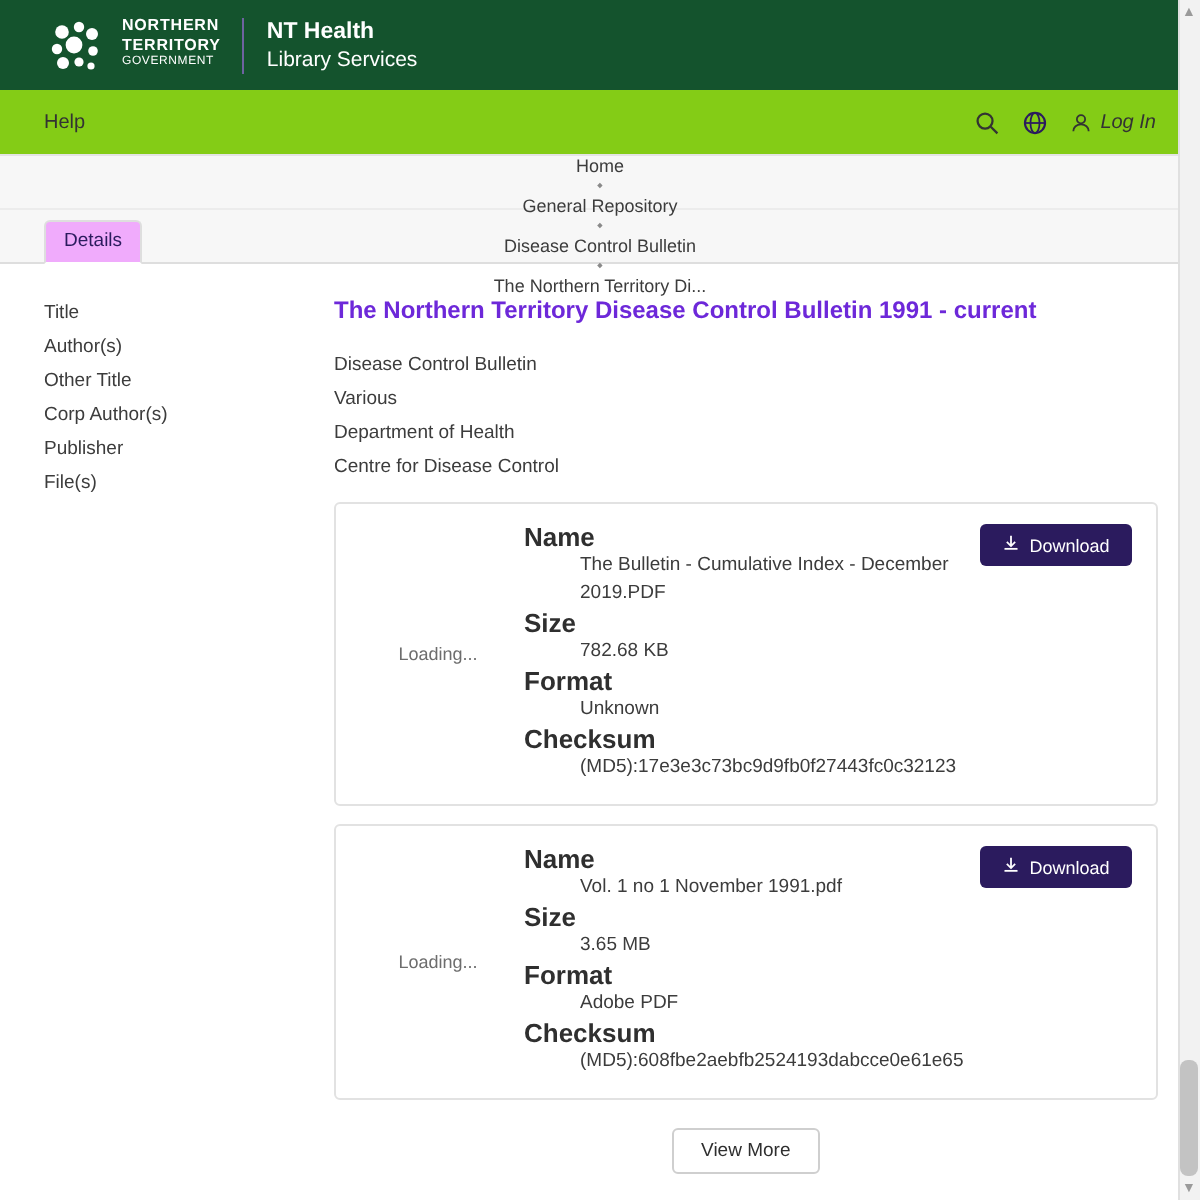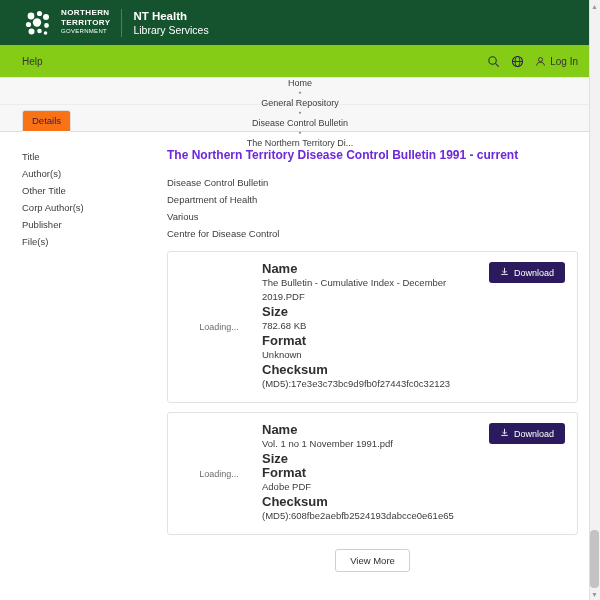--- a/index.html
+++ b/index.html
@@ -58,20 +58,21 @@
     position: relative;
   }
   .nav-left { font-size: 10px; color: #333333; }
   .nav-right {
     margin-left: auto;
     display: flex;
     align-items: center;
     gap: 11px;
     font-size: 10px;
     color: #333333;
+    font-style: italic;
   }
   .nav-right .ico { display: flex; align-items: center; }
   .login { display: flex; align-items: center; gap: 4px; }
 
   
   .crumbbar {
     height: 27px;
     background: #f7f7f7;
     border-bottom: 1px solid #ececec;
     display: flex;
@@ -89,21 +90,21 @@
     background: #f7f7f7;
     display: flex;
     align-items: flex-end;
     padding: 0 22px;
     border-bottom: 1px solid #dedede;
   }
   .tab {
     font-size: 9.5px;
     color: #2b1b5e;
     padding: 4px 9px 5px 9px;
-    background: #f97316;
+    background: #f0abfc;
     border: 1px solid #dedede;
     border-bottom: 1px solid #ffffff;
     border-radius: 3px 3px 0 0;
     position: relative;
     top: 1px;
     margin-top: 47px;
   }
 
   
   .content {
@@ -160,20 +161,21 @@
     font-size: 13px;
     font-weight: bold;
     color: #2f2f2f;
     line-height: 14px;
   }
   .fld-val {
     font-size: 9.5px;
     color: #3c3c3c;
     line-height: 14px;
     margin-bottom: 1px;
+    margin-left: 28px;
   }
   .dl-wrap { flex: 0 0 auto; padding-left: 8px; }
   .dl-btn {
     background: #2b1b5e;
     color: #ffffff;
     font-size: 9px;
     border: none;
     border-radius: 3px;
     padding: 5px 11px;
     display: inline-flex;
@@ -300,22 +302,22 @@
       <div>Author(s)</div>
       <div>Other Title</div>
       <div>Corp Author(s)</div>
       <div>Publisher</div>
       <div>File(s)</div>
     </div>
 
     <div class="valcol">
       <div class="page-title">The Northern Territory Disease Control Bulletin 1991 - current</div>
       <div class="metaline">Disease Control Bulletin</div>
+      <div class="metaline">Various</div>
       <div class="metaline">Department of Health</div>
-      <div class="metaline">Various</div>
       <div class="metaline">Centre for Disease Control</div>
 
       <div class="card">
         <div class="card-thumb">Loading...</div>
         <div class="card-body">
           <div class="fld-label">Name</div>
           <div class="fld-val">The Bulletin - Cumulative Index - December 2019.PDF</div>
           <div class="fld-label">Size</div>
           <div class="fld-val">782.68 KB</div>
           <div class="fld-label">Format</div>
@@ -335,20 +337,21 @@
           </button>
         </div>
       </div>
 
       <div class="card">
         <div class="card-thumb">Loading...</div>
         <div class="card-body">
           <div class="fld-label">Name</div>
           <div class="fld-val">Vol. 1 no 1 November 1991.pdf</div>
           <div class="fld-label">Size</div>
+          <div class="fld-val">3.65 MB</div>
           <div class="fld-label">Format</div>
           <div class="fld-val">Adobe PDF</div>
           <div class="fld-label">Checksum</div>
           <div class="fld-val">(MD5):608fbe2aebfb2524193dabcce0e61e65</div>
         </div>
         <div class="dl-wrap">
           <button class="dl-btn">
             <span>
               <svg width="9" height="9" viewBox="0 0 16 16" aria-hidden="true">
                 <path d="M8 1.5v8.5M4.3 7l3.7 3.7L11.7 7" fill="none" stroke="#ffffff" stroke-width="1.6"></path>

